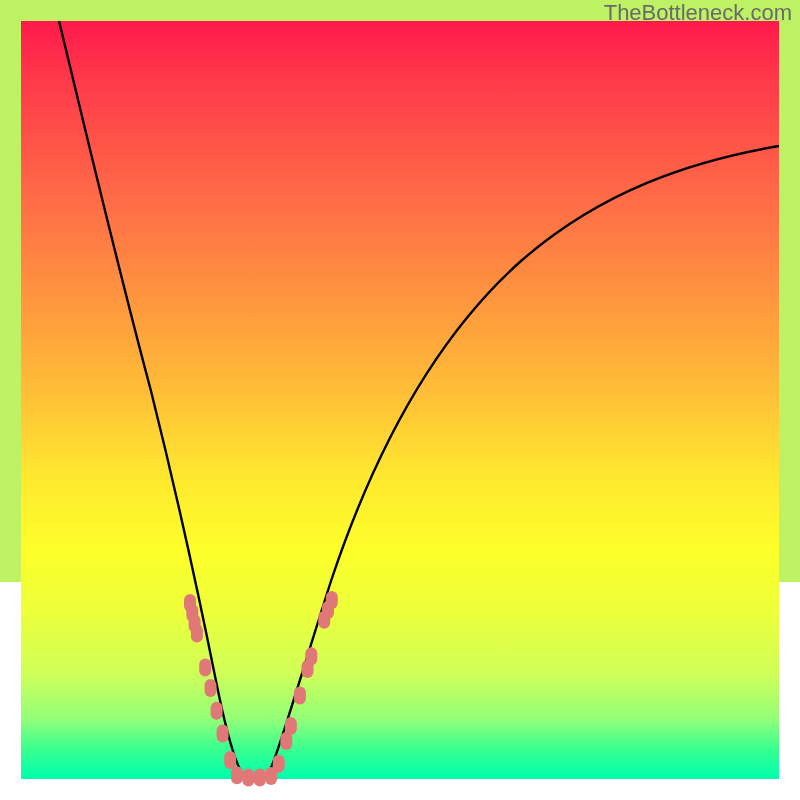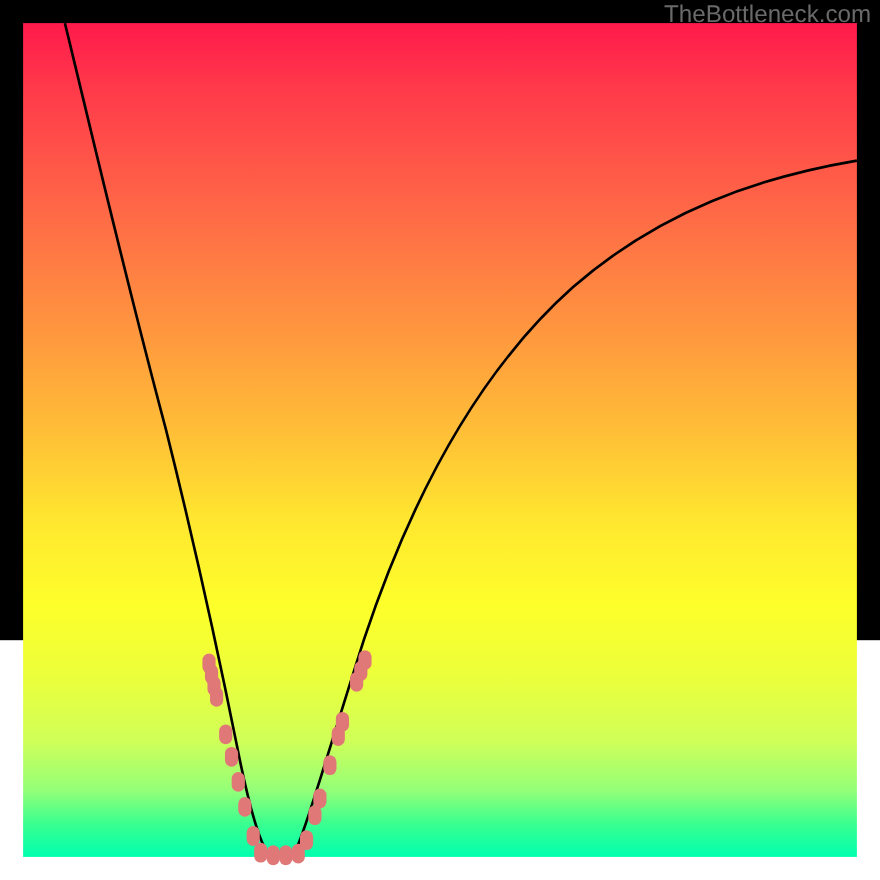--- a/index.html
+++ b/index.html
@@ -7,21 +7,21 @@
     padding: 0;
     width: 800px;
     height: 800px;
     overflow: hidden;
     font-family: Arial, Helvetica, sans-serif;
   }
   .stage {
     position: relative;
     width: 800px;
     height: 582px;
-    background: #000000;
+    background: #bef264;
   }
   .plot-area {
     position: absolute;
     left: 21px;
     top: 21px;
     width: 758px;
     height: 758px;
     
     background: linear-gradient(to bottom,
       #ff1a4b 0%,

